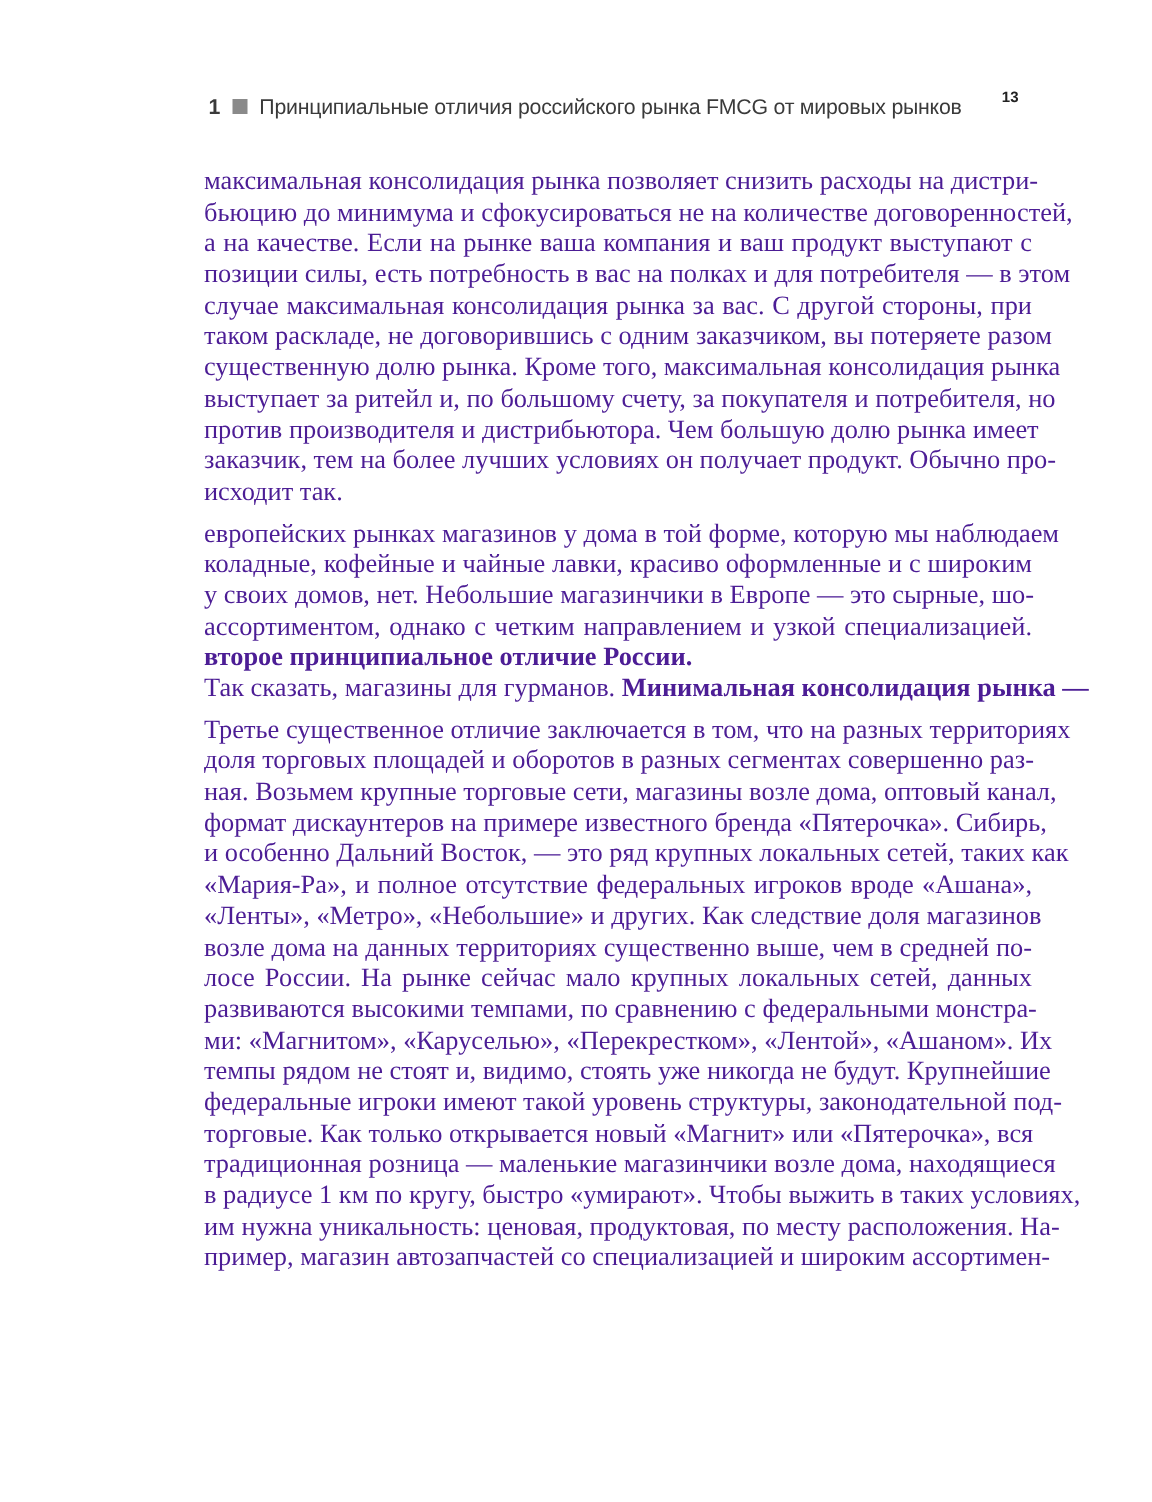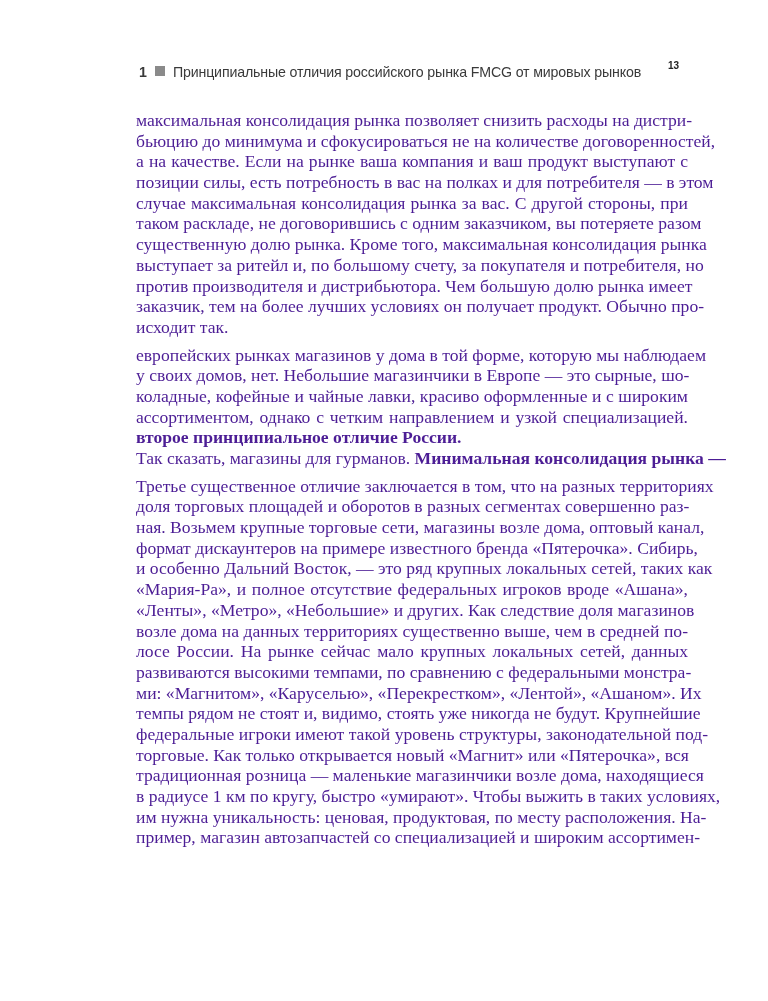--- a/index.html
+++ b/index.html
@@ -100,22 +100,22 @@
     <span class="line">таком раскладе, не договорившись с одним заказчиком, вы потеряете разом</span>
     <span class="line">существенную долю рынка. Кроме того, максимальная консолидация рынка</span>
     <span class="line">выступает за ритейл и, по большому счету, за покупателя и потребителя, но</span>
     <span class="line">против производителя и дистрибьютора. Чем большую долю рынка имеет</span>
     <span class="line">заказчик, тем на более лучших условиях он получает продукт. Обычно про-</span>
     <span class="line last">исходит так.</span>
   </p>
 
   <p>
     <span class="line">европейских рынках магазинов у дома в той форме, которую мы наблюдаем</span>
+    <span class="line">коладные, кофейные и чайные лавки, красиво оформленные и с широким</span>
     <span class="line">у своих домов, нет. Небольшие магазинчики в Европе — это сырные, шо-</span>
-    <span class="line">коладные, кофейные и чайные лавки, красиво оформленные и с широким</span>
     <span class="line">ассортиментом, однако с четким направлением и узкой специализацией.</span>
     <span class="line last bold">второе принципиальное отличие России.</span>
     <span class="line"><span>Так сказать, магазины для гурманов. </span><span class="bold">Минимальная консолидация рынка —</span></span>
   </p>
 
   <p>
     <span class="line">Третье существенное отличие заключается в том, что на разных территориях</span>
     <span class="line">доля торговых площадей и оборотов в разных сегментах совершенно раз-</span>
     <span class="line">ная. Возьмем крупные торговые сети, магазины возле дома, оптовый канал,</span>
     <span class="line">формат дискаунтеров на примере известного бренда «Пятерочка». Сибирь,</span>

